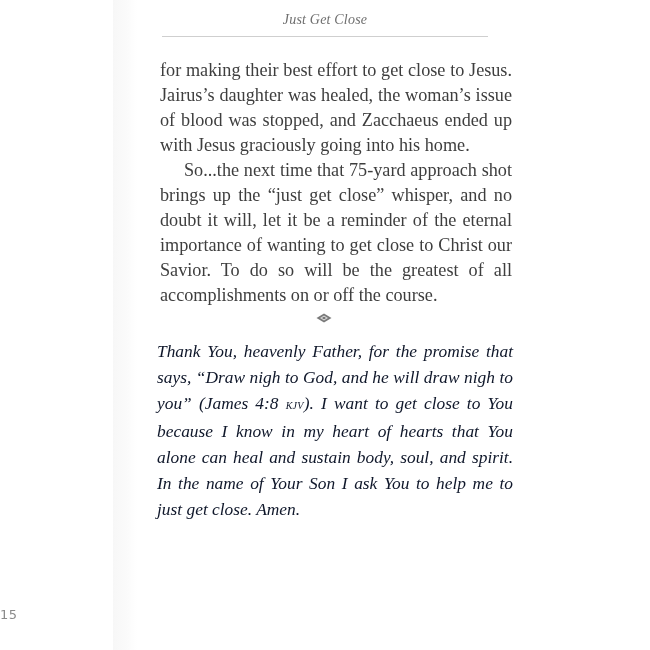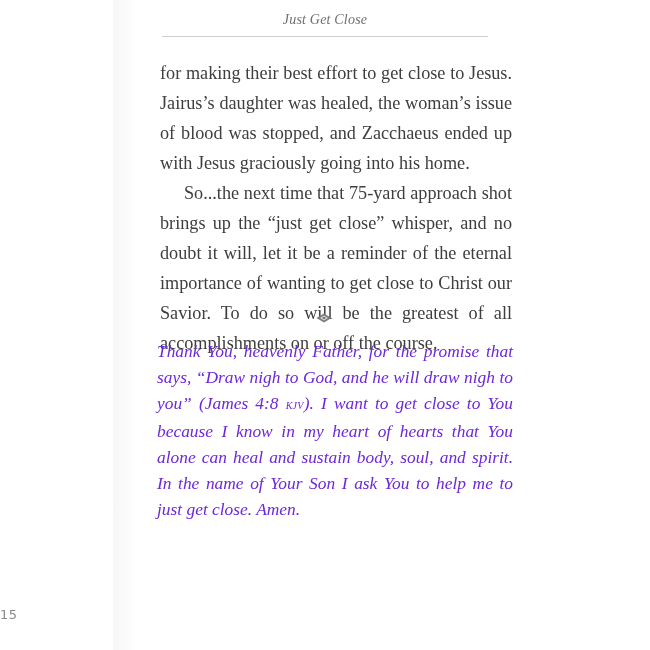--- a/index.html
+++ b/index.html
@@ -40,21 +40,21 @@
       width: 326px;
       height: 1px;
       background: #cfcfcf;
     }
     .body-text {
       position: absolute;
       top: 58px;
       left: 160px;
       width: 352px;
       font-size: 18.2px;
-      line-height: 30px;
+      line-height: 25px;
       color: #3e3e3e;
       text-align: justify;
     }
     .body-text p {
       margin: 0;
     }
     .body-text p.indent {
       text-indent: 24px;
     }
     .ornament {
@@ -65,21 +65,21 @@
       height: 10px;
     }
     .prayer {
       position: absolute;
       top: 338px;
       left: 157px;
       width: 356px;
       font-style: italic;
       font-size: 17.4px;
       line-height: 26px;
-      color: #6d28d9;
+      color: #0f172a;
       text-align: justify;
     }
     .prayer p { margin: 0; }
     .smallcaps {
       font-variant: small-caps;
       font-size: 14px;
       letter-spacing: 0.3px;
     }
     .page-number {
       position: absolute;

